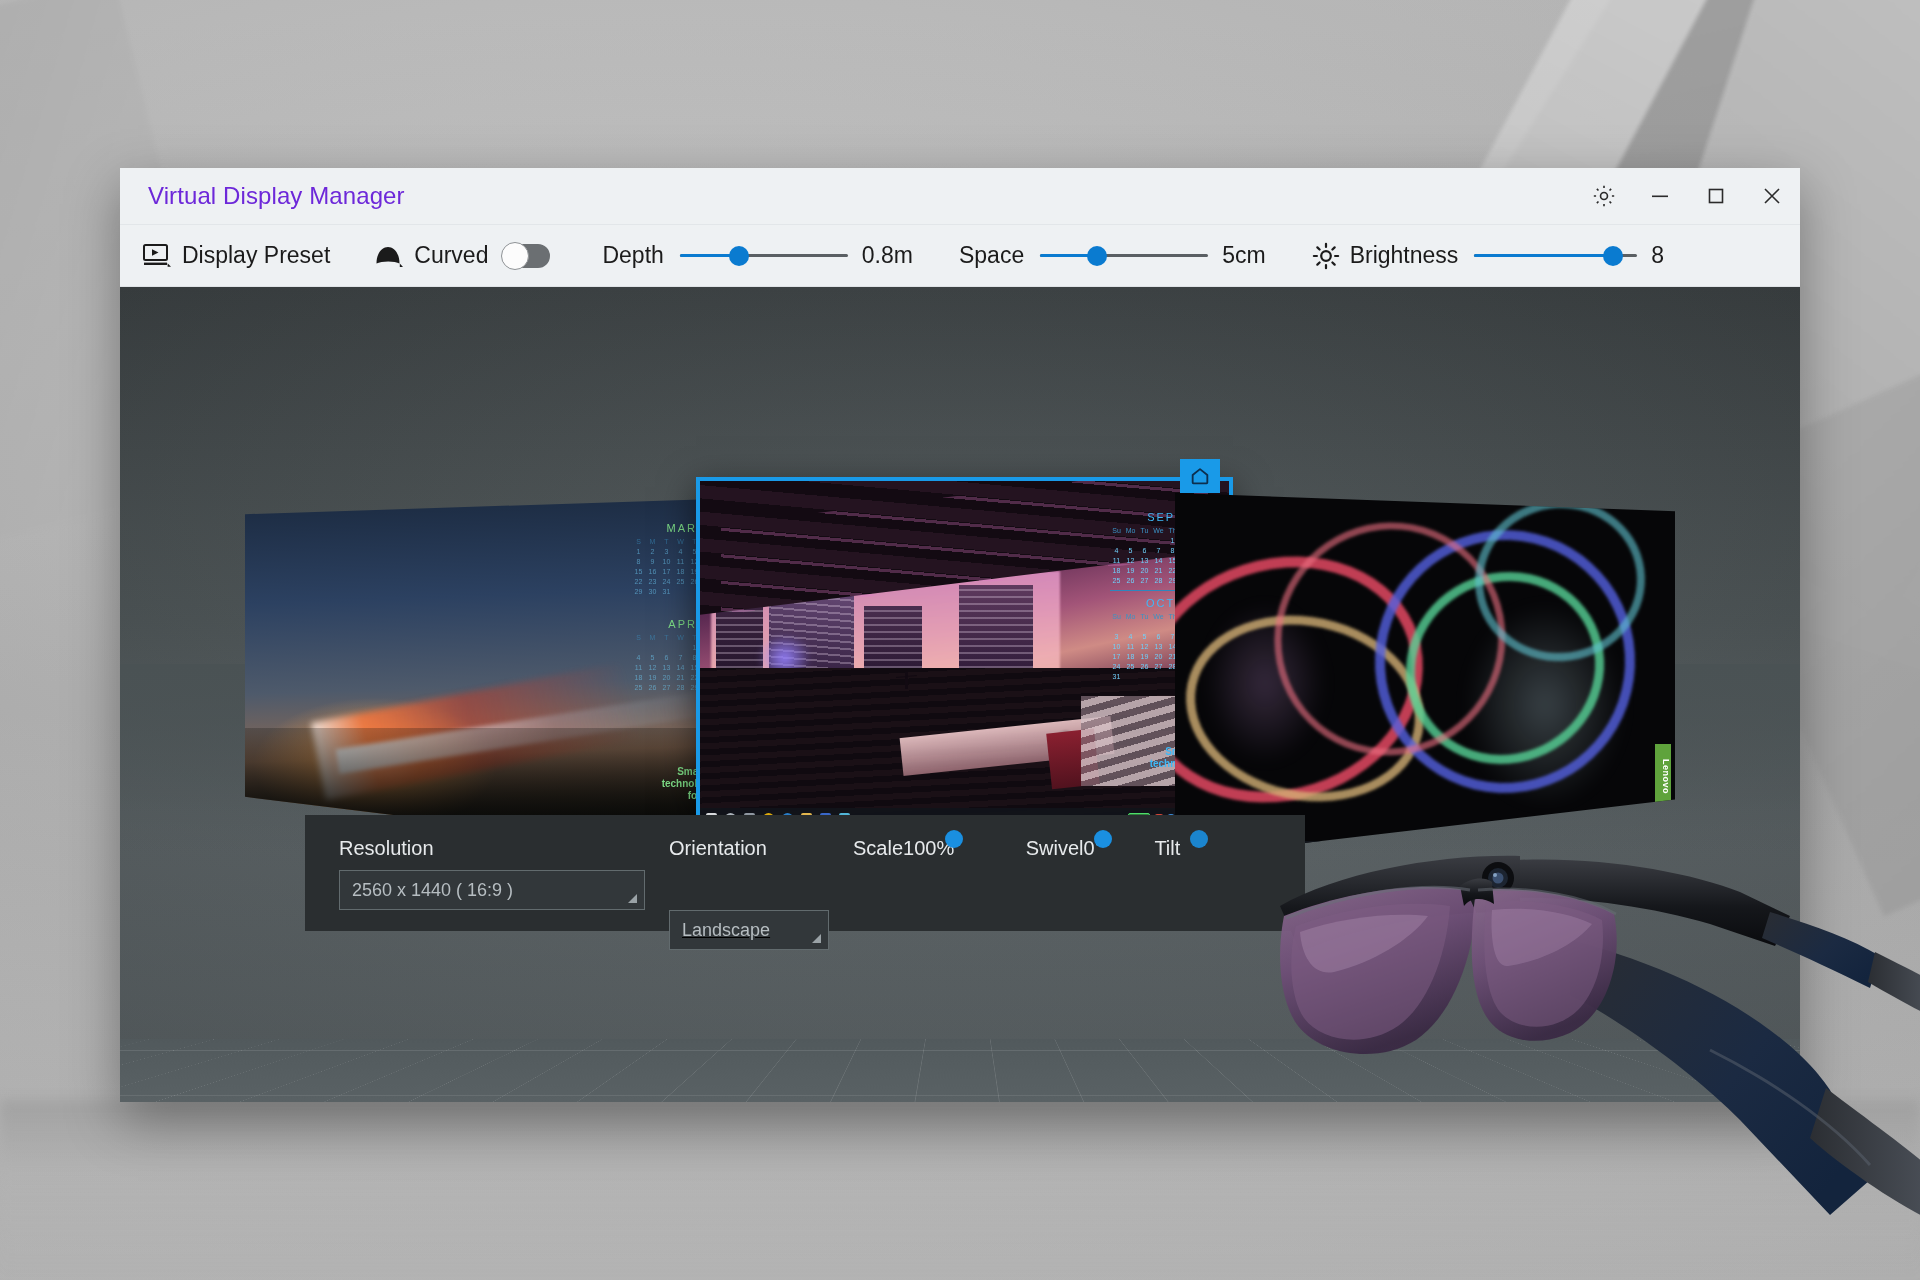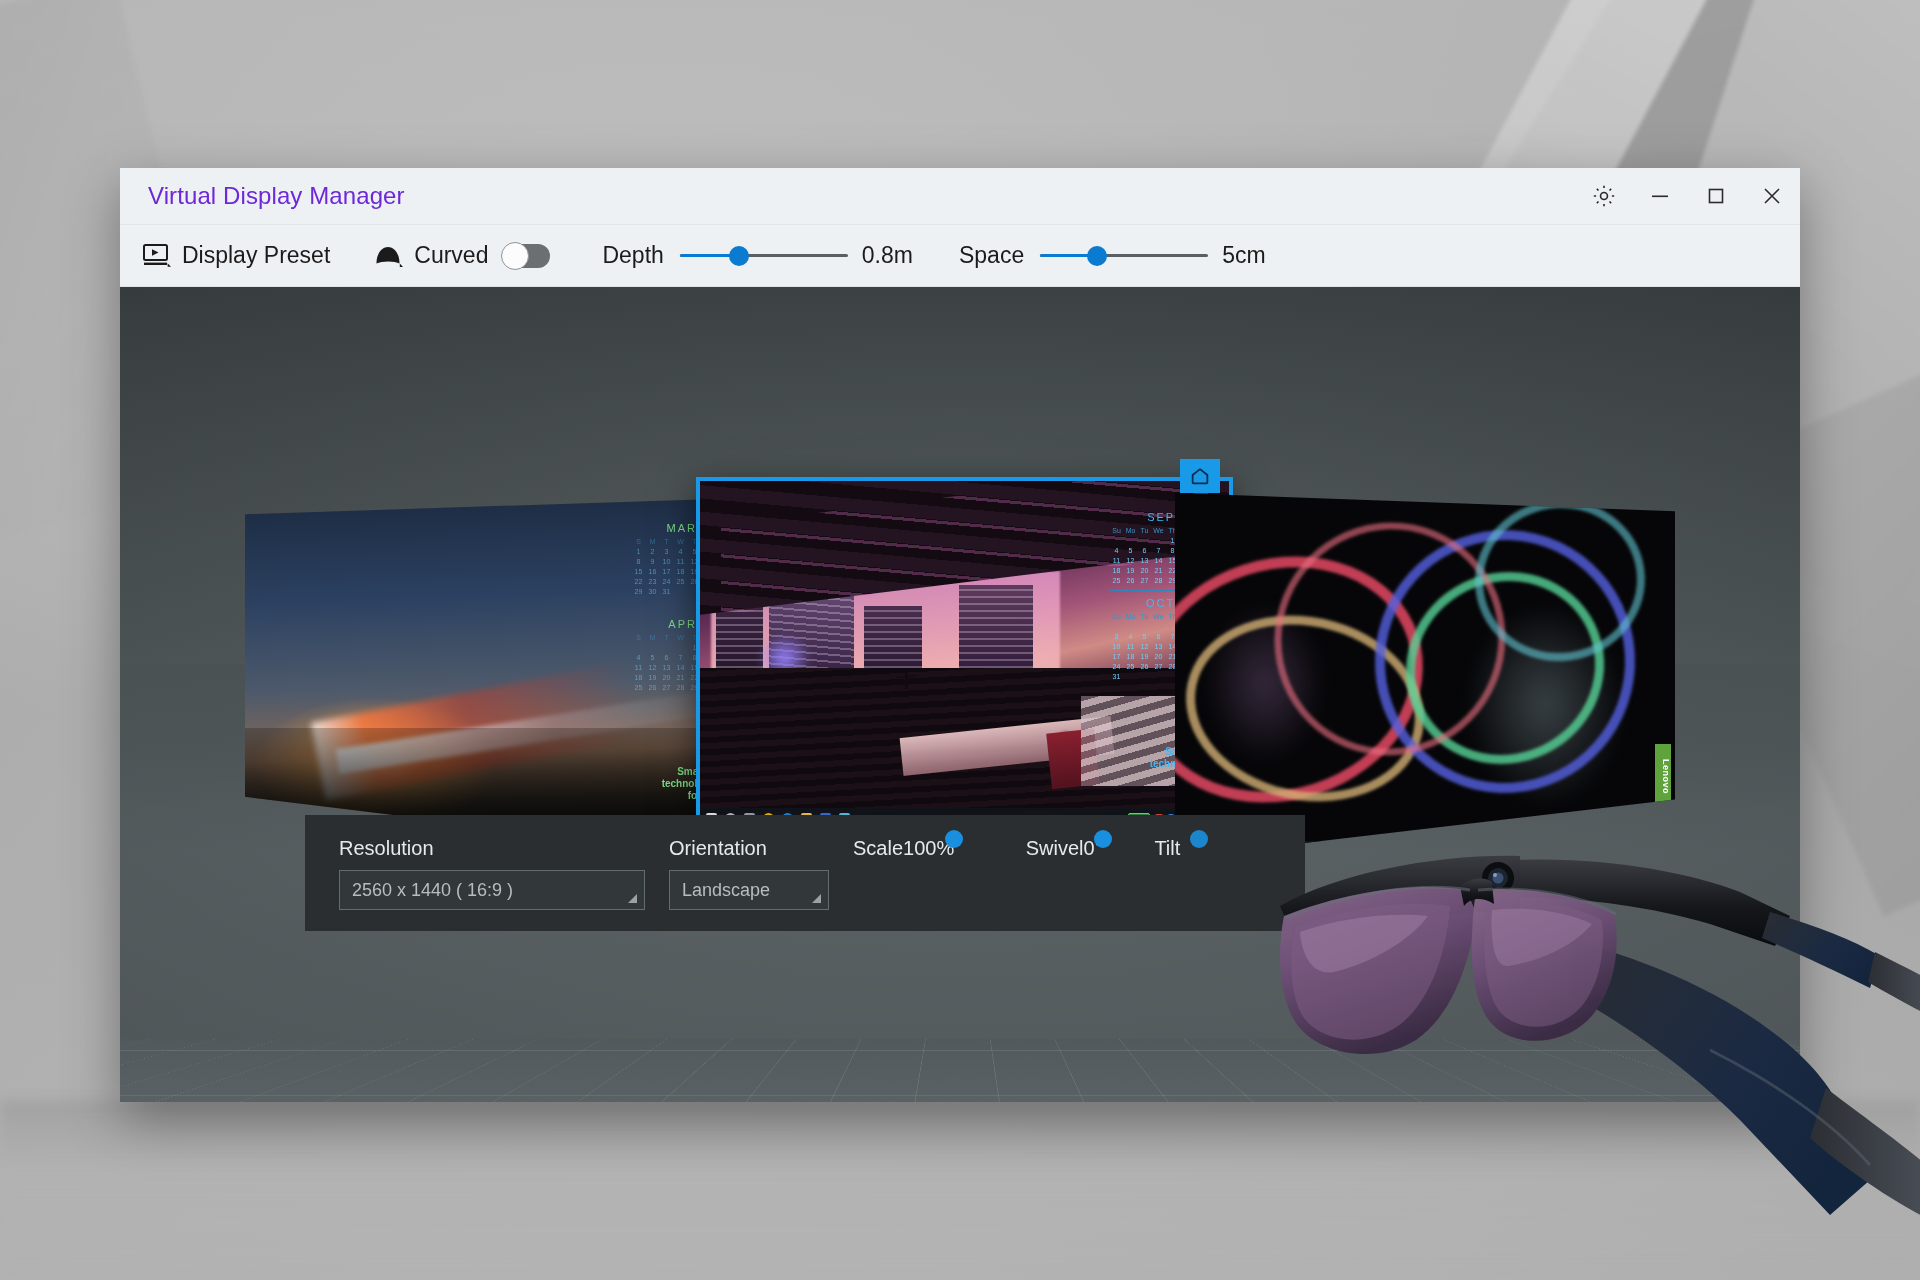--- a/index.html
+++ b/index.html
@@ -401,20 +401,34 @@
 
     <div class="slider-block">
       <span class="sl-name">Space</span>
       <div class="track" style="width:168px;">
         <div class="fill" style="width:34%"></div>
         <div class="knob" style="left:34%"></div>
       </div>
       <span class="sl-val">5cm</span>
     </div>
 
+    <div class="slider-block">
+      <span class="tool-ic">
+        <svg width="28" height="28" viewBox="0 0 24 24" stroke="#1b1b1b" stroke-width="1.9" fill="none">
+          <circle cx="12" cy="12" r="4.1"></circle>
+          <path d="M12 1.6v2.6M12 19.8v2.6M22.4 12h-2.6M4.2 12H1.6M19.4 4.6l-1.9 1.9M6.5 17.5l-1.9 1.9M19.4 19.4l-1.9-1.9M6.5 6.5L4.6 4.6" stroke-linecap="round"></path>
+        </svg>
+      </span>
+      <span class="sl-name">Brightness</span>
+      <div class="track" style="width:163px;">
+        <div class="fill" style="width:85%"></div>
+        <div class="knob" style="left:85%"></div>
+      </div>
+      <span class="sl-val">8</span>
+    </div>
   </div>
 
   <div id="viewport">
     <div id="wall-grad"></div>
     <div id="floor"></div>
     <div id="floor-fade"></div>
 
     <div class="vm" id="monitor-left">
       <div class="screen">
         <div class="streak"></div>
@@ -728,23 +742,23 @@
     <div id="control-panel">
 
       <div class="cp-field" style="margin-right:24px;">
         <div class="cp-label">Resolution</div>
         <div class="cp-select">
           <span>2560 x 1440 ( 16:9 )</span>
           <div class="cp-caret"></div>
         </div>
       </div>
 
-      <div class="cp-field" style="margin-right:24px;">
+      <div class="cp-field" style="margin-right:24px;gap:40px;">
         <div class="cp-label">Orientation</div>
-        <div class="cp-select" style="width:160px;">
+        <div class="cp-select" style="width:160px;text-decoration:underline;">
           <span>Landscape</span>
           <div class="cp-caret"></div>
         </div>
       </div>
 
       <div class="cp-slider" style="width:162px; margin-right:26px;">
         <div class="cp-slider-head">
           <span class="nm">Scale</span>
           <span class="vl">100%</span>
         </div>

